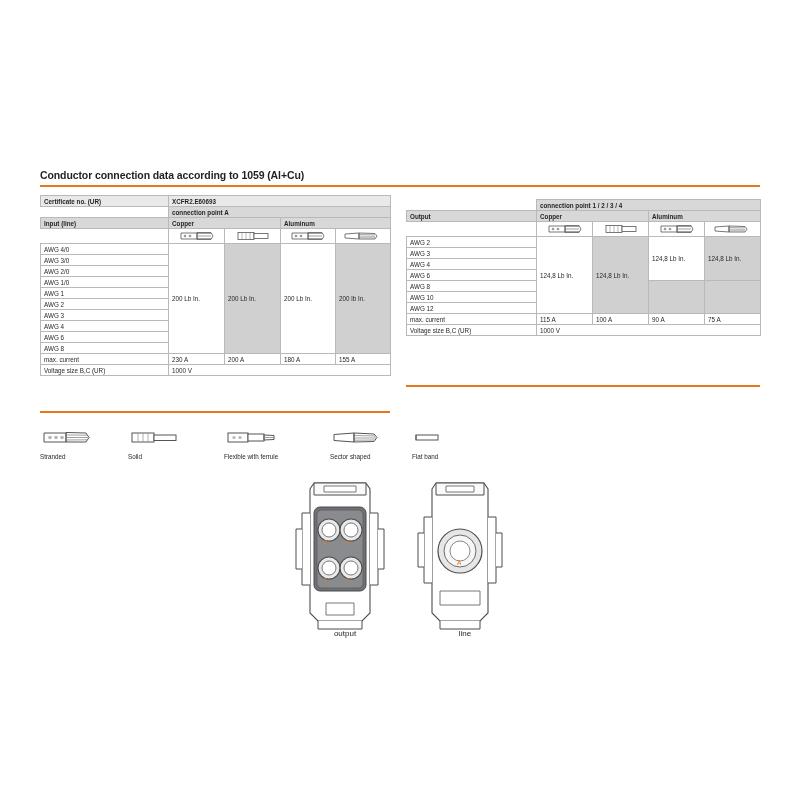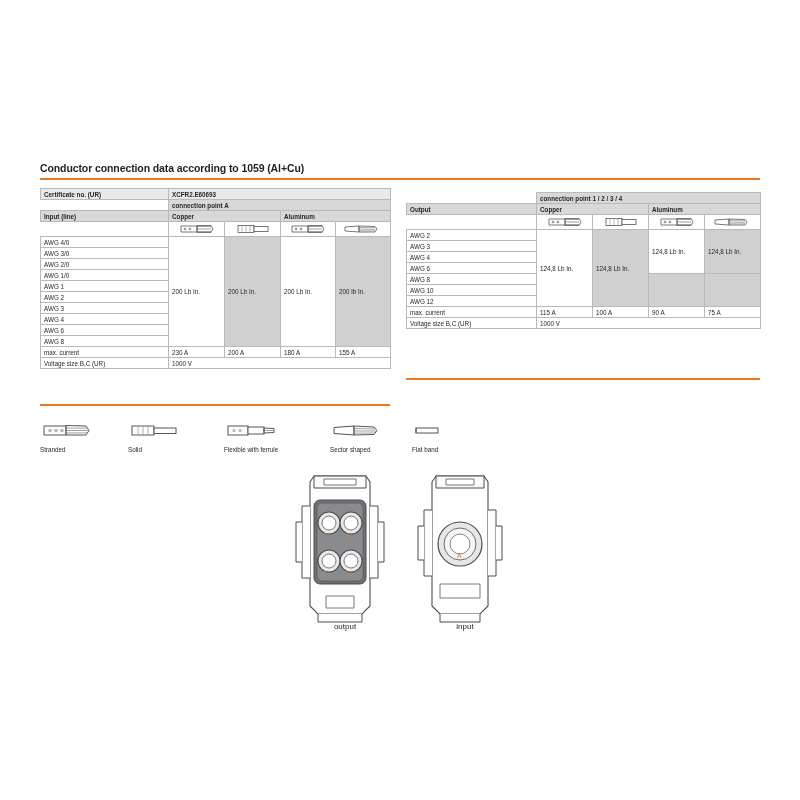--- a/index.html
+++ b/index.html
@@ -10,21 +10,21 @@
   body {
     width: 800px;
     height: 800px;
     font-family: "Liberation Sans", sans-serif;
     color: #231f20;
     position: relative;
     overflow: hidden;
   }
   .page {
     position: absolute;
-    left: 0; top: 0;
+    left: 0; top: 7px;
     width: 800px;
     height: 788px;
   }
 
   
   .doc-title {
     position: absolute;
     left: 40px;
     top: 162px;
     font-size: 10.5px;
@@ -434,15 +434,15 @@
       <path d="M86 60 L92 60 L92 94 L86 94" fill="#ffffff" stroke="#4d4d4d" stroke-width="1"></path>
 
       <circle cx="50" cy="78" r="22" fill="#e6e6e7" stroke="#4d4d4d" stroke-width="1.2"></circle>
       <circle cx="50" cy="78" r="16" fill="#f6f6f6" stroke="#6b6b6b" stroke-width="1"></circle>
       <circle cx="50" cy="78" r="10" fill="#ffffff" stroke="#7d7d7d" stroke-width="0.9"></circle>
       <path d="M30 118 L70 118 L70 132 L30 132 Z" fill="#ffffff" stroke="#6a6a6a" stroke-width="0.9"></path>
       <path d="M30 148 L30 156 L70 156 L70 148" fill="#ffffff" stroke="#4d4d4d" stroke-width="1"></path>
     </svg>
     <div style="position:absolute; left:47px; top:86px; font-size:6.5px; color:#e8761a;">A</div>
   </div>
-  <div class="prod-caption" style="left:405px; top:622px;">input</div>
+  <div class="prod-caption" style="left:405px; top:622px;">line</div>
 
 </div>
 
 </body></html>

